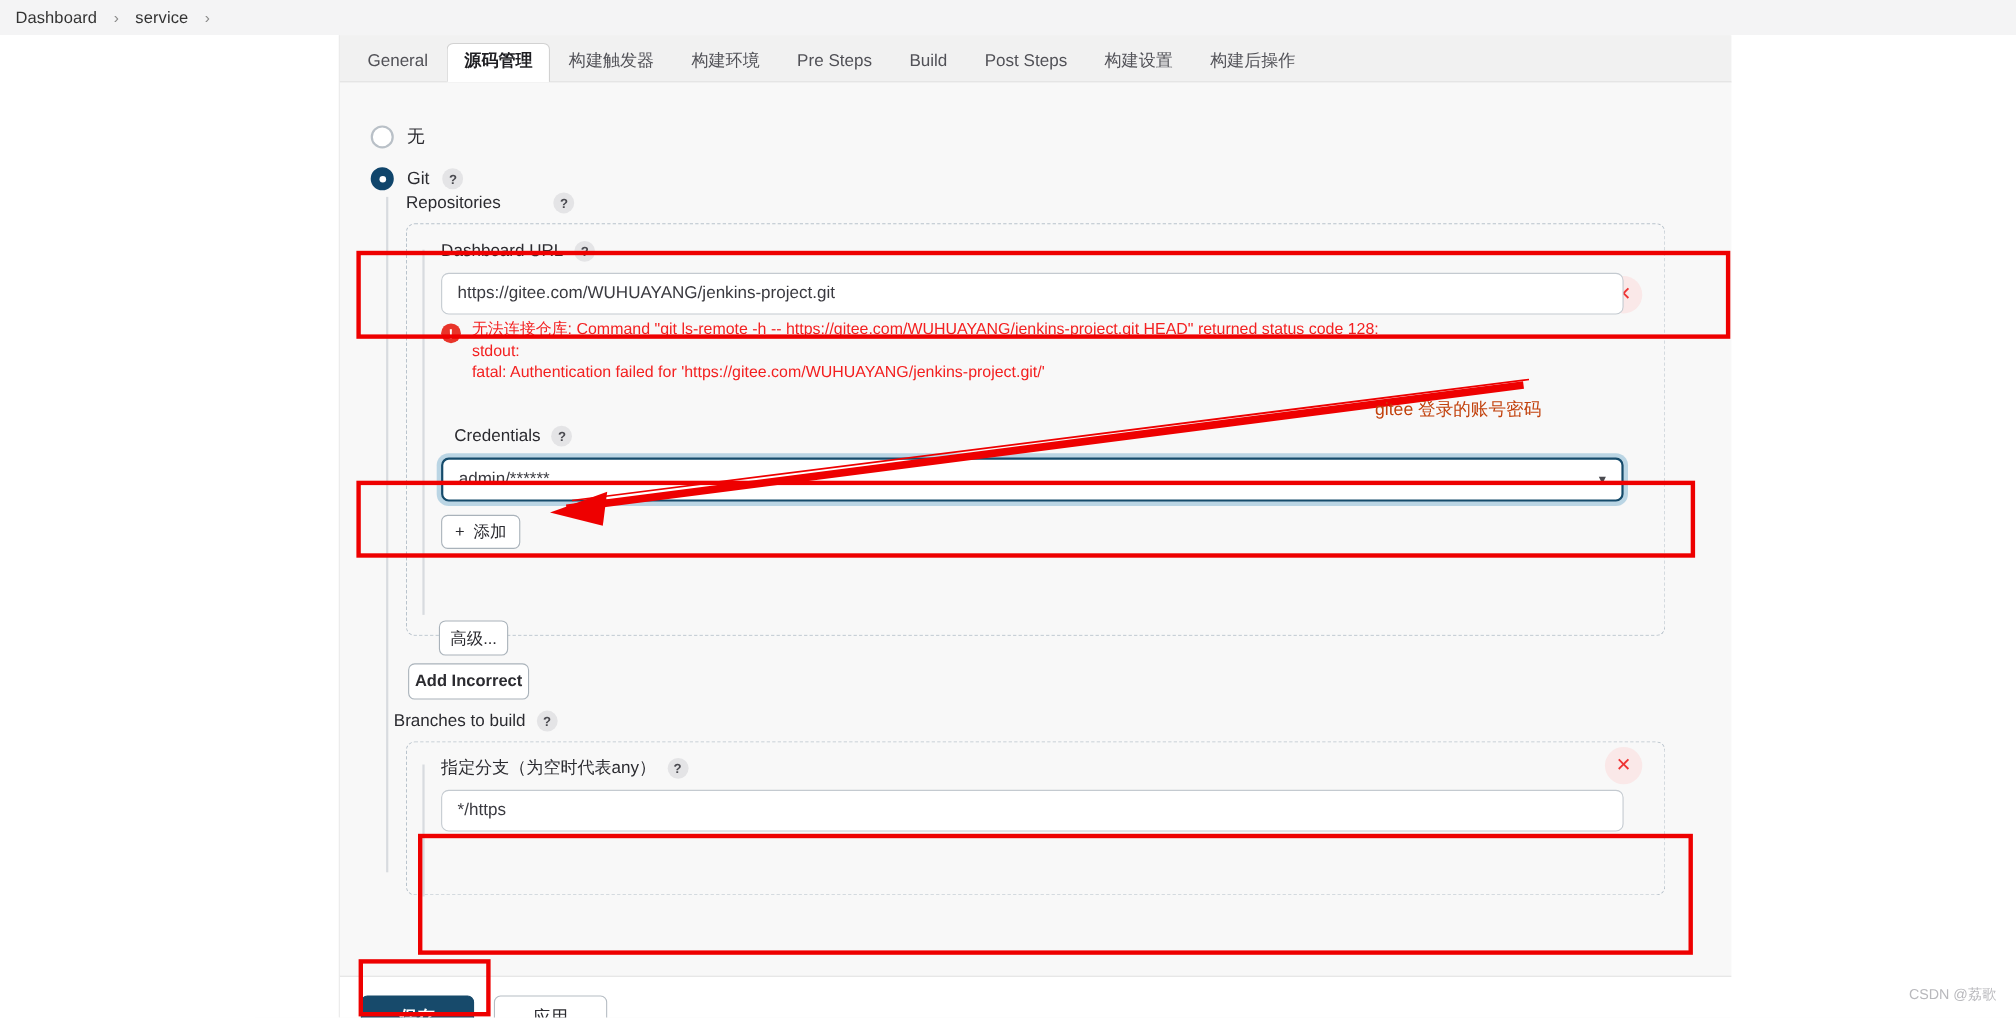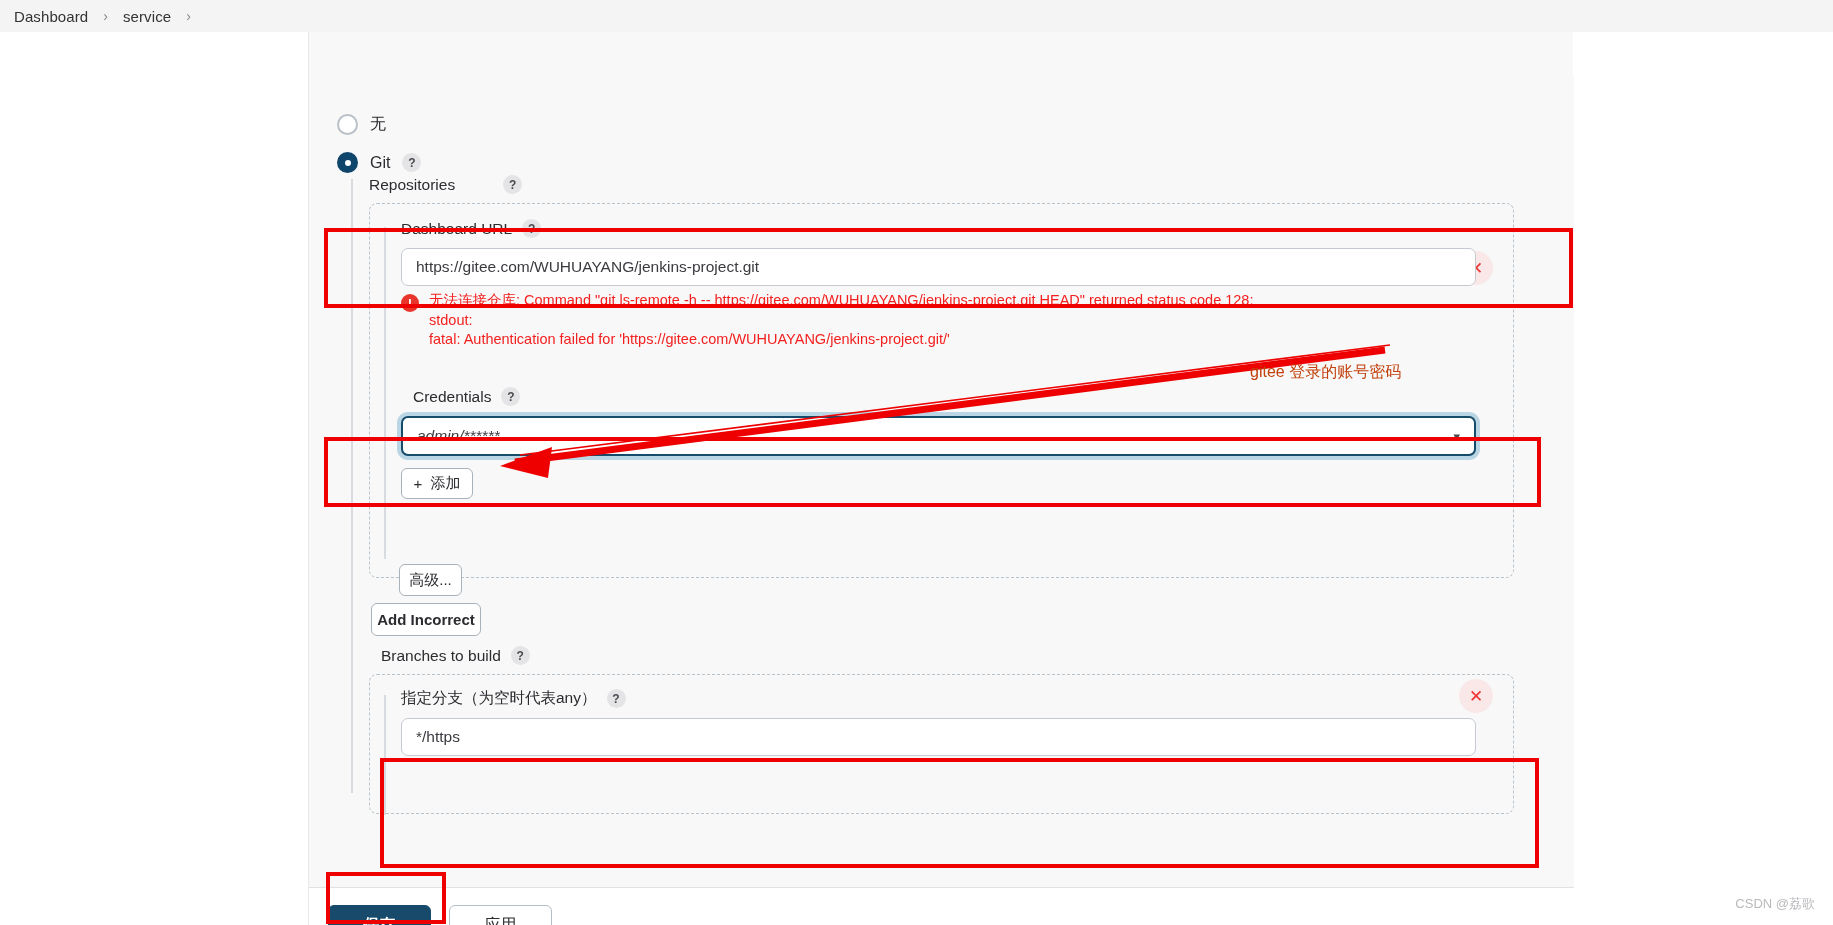--- a/index.html
+++ b/index.html
@@ -114,21 +114,20 @@
 
   .select-wrap {
     position: absolute;
     background: #ffffff;
     border: 2px solid #154b6b;
     border-radius: 7px;
     display: flex; align-items: center; justify-content: space-between;
     padding: 0 14px;
     font-size: 15.5px; color: #3a3a40;
     box-shadow: 0 0 0 4px rgba(110,170,205,.45);
-    font-style: italic;
   }
   .chevron { color: #4a4a50; font-size: 13px; }
 
   .btn {
     position: absolute;
     background: #ffffff;
     border: 1px solid #a9b2ba;
     border-radius: 6px;
     font-size: 15px; color: #2b2b30;
     display: flex; align-items: center; justify-content: center; gap: 8px;
@@ -204,20 +203,31 @@
     <span class="crumb">service</span>
     <span class="crumb-sep">›</span>
   </div>
 
   <div class="page-body">
     <div class="left-pane"></div>
     <div class="right-gutter"></div>
 
     <div class="content-pane">
 
+      <div class="tabbar">
+        <div class="tab">General</div>
+        <div class="tab active">源码管理</div>
+        <div class="tab">构建触发器</div>
+        <div class="tab">构建环境</div>
+        <div class="tab">Pre Steps</div>
+        <div class="tab">Build</div>
+        <div class="tab">Post Steps</div>
+        <div class="tab">构建设置</div>
+        <div class="tab">构建后操作</div>
+      </div>
 
       <div class="form-area">
 
         <div class="radio-row" style="left:28px; top:39px;">
           <span class="radio"></span>
           <span class="radio-label">无</span>
         </div>
 
         <div class="radio-row" style="left:28px; top:77px;">
           <span class="radio checked"></span>
@@ -269,21 +279,21 @@
         </div>
 
         <div class="btn" style="left:90px; top:445px; width:63px; height:32px;margin-top:44px;">
           <span>高级...</span>
         </div>
 
         <div class="btn bold" style="left:62px; top:528px; width:110px; height:33px;">
           <span>Add Incorrect</span>
         </div>
 
-        <div class="field-label-row" style="left:72px; top:571px;">
+        <div class="field-label-row" style="left:49px; top:571px;">
           <span class="section-label">Branches to build</span>
           <span class="help-badge">?</span>
         </div>
 
         <div class="dashed-box" style="left:60px; top:599px; width:1145px; height:140px;"></div>
         <div class="nested-bar" style="left:75px; top:620px; height:120px;"></div>
 
         <div class="remove-x" style="left:1150px; top:604px;">
           <span>✕</span>
         </div>

